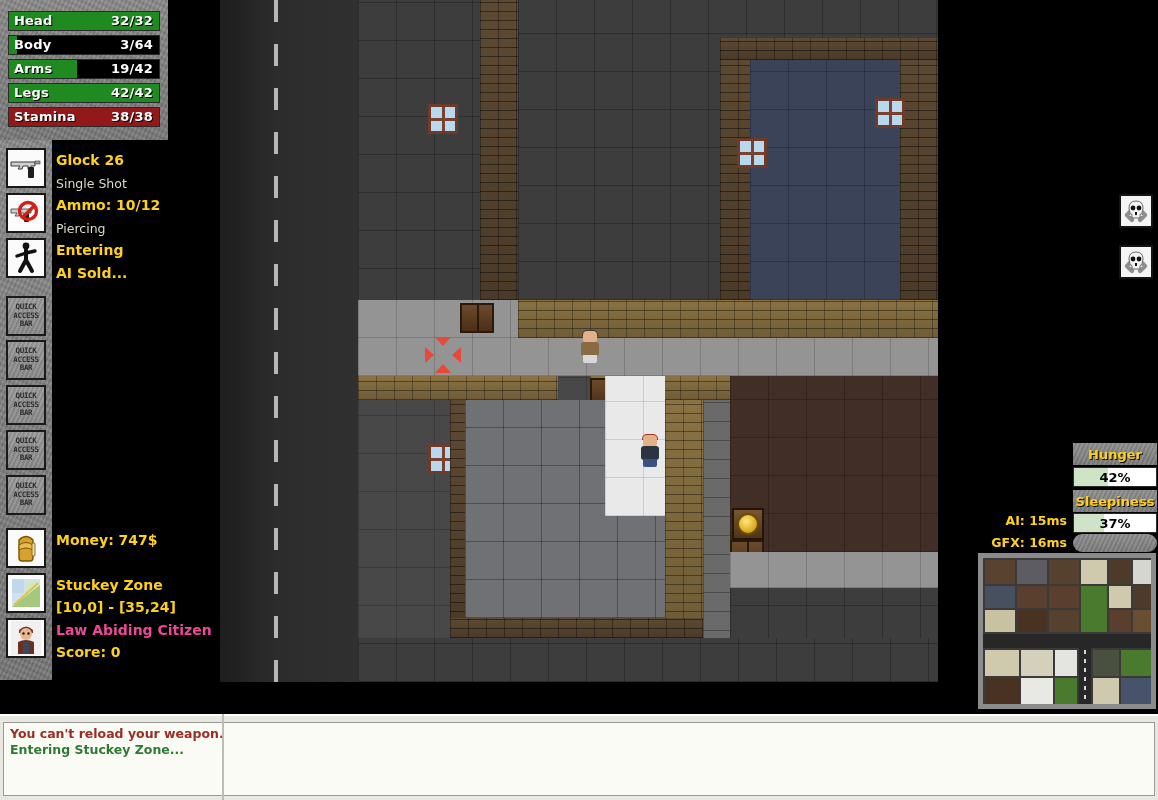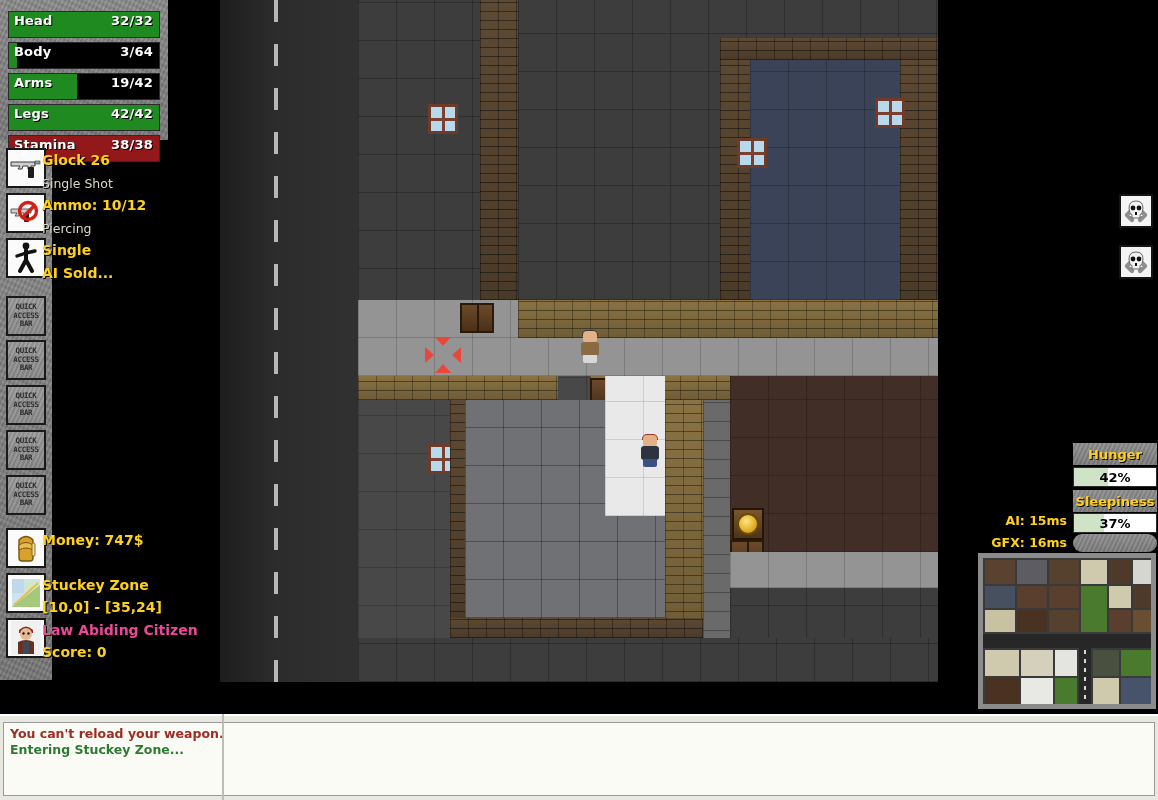--- a/index.html
+++ b/index.html
@@ -27,39 +27,39 @@
     position: absolute; left: 0; top: 140px; width: 52px; height: 540px;
     background:
       repeating-linear-gradient(115deg, rgba(255,255,255,.055) 0 2px, rgba(0,0,0,.07) 2px 4px),
       repeating-linear-gradient(25deg, rgba(255,255,255,.045) 0 3px, rgba(0,0,0,.06) 3px 6px),
       linear-gradient(#8c8c8c, #787878);
   }
 
   
   .bars { position: absolute; left: 8px; top: 11px; width: 152px; }
   .bar-row {
-    position: relative; height: 27px; margin-bottom: 4px;
+    position: relative; height: 20px; margin-bottom: 4px;
     background: #000; border: 1px solid #2a2a2a; overflow: hidden;
   }
   .bar-fill { position: absolute; left: 0; top: 0; bottom: 0; }
   .bar-label, .bar-val {
     position: absolute; top: 1px; font-size: 13px; font-weight: bold;
     color: #fff; text-shadow: 1px 1px 0 #000; letter-spacing: .2px;
   }
   .bar-label { left: 5px; }
   .bar-val { right: 6px; }
 
   
   .icon-row { position: absolute; left: 6px; }
   .slot-icon {
     width: 40px; height: 40px; background: #fbfbfb;
     border: 2px solid #181818; display: flex;
     align-items: center; justify-content: center; overflow: hidden;
   }
-  .txt-col { position: absolute; left: 42px; }
+  .txt-col { position: absolute; left: 56px; }
   .t-yellow { color: #ffd11a; font-size: 14px; font-weight: bold; text-shadow: 1px 1px 0 #000; }
   .t-plain  { color: #ddd9c8; font-size: 12.5px; text-shadow: 1px 1px 0 #000; }
   .t-green  { color: #ec4899; font-size: 14px; font-weight: bold; text-shadow: 1px 1px 0 #000; }
 
   
   .qa-slot {
     position: absolute; left: 6px; width: 40px; height: 40px;
     border: 2px solid #1a1a1a;
     background:
       repeating-linear-gradient(115deg, rgba(255,255,255,.07) 0 2px, rgba(0,0,0,.08) 2px 4px),
@@ -334,21 +334,21 @@
           <circle cx="13" cy="4" r="3.4" fill="#111"></circle>
           <path d="M13 8 L13 18" stroke="#111" stroke-width="4" stroke-linecap="round"></path>
           <path d="M13 18 L7 29" stroke="#111" stroke-width="4" stroke-linecap="round"></path>
           <path d="M13 18 L19 29" stroke="#111" stroke-width="4" stroke-linecap="round"></path>
           <path d="M13 11 L4 14" stroke="#111" stroke-width="3.4" stroke-linecap="round"></path>
           <path d="M13 11 L22 9" stroke="#111" stroke-width="3.4" stroke-linecap="round"></path>
         </svg>
       </div>
     </div>
     <div class="txt-col" style="top:242px">
-      <div class="t-yellow">Single</div>
+      <div class="t-yellow">Entering</div>
     </div>
     <div class="txt-col" style="top:265px">
       <div class="t-yellow">AI Sold...</div>
     </div>
 
     <div class="qa-slot" style="top:296px">
       <span>QUICK</span>
       <span>ACCESS</span>
       <span>BAR</span>
     </div>

